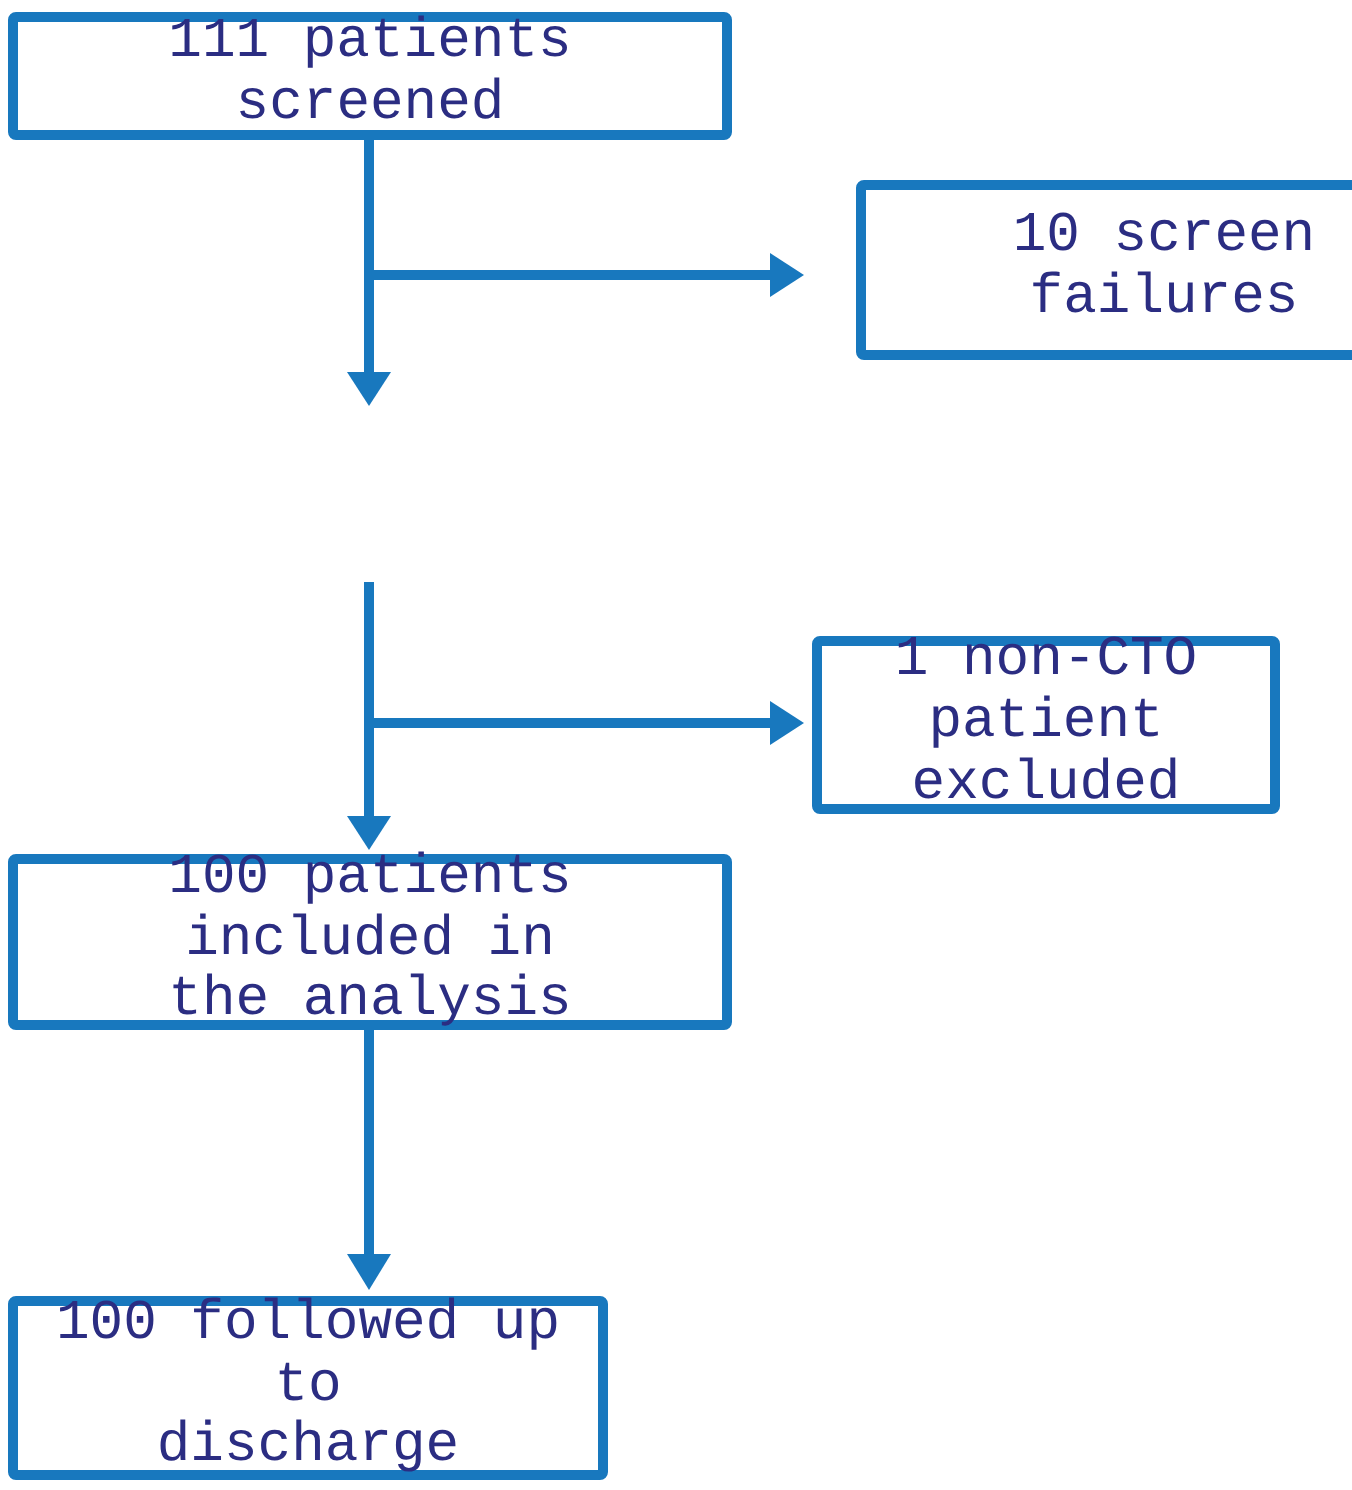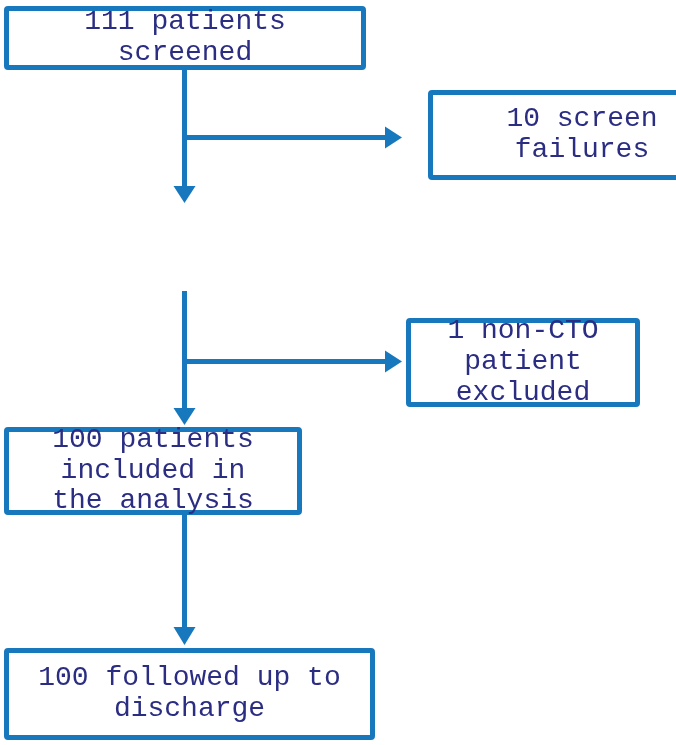--- a/index.html
+++ b/index.html
@@ -53,22 +53,22 @@
   }
   .connector-layer polygon {
     fill: var(--accent);
     stroke: none;
   }
   
   .pos-screened        { left: 4px;   top: 6px;   width: 362px; height: 64px; }
   .pos-screen-failures { left: 428px; top: 90px;  width: 292px; height: 90px; padding-left: 16px; }
   .pos-treated         { left: 4px;   top: 205px; width: 362px; height: 88px; }
   .pos-non-cto         { left: 406px; top: 318px; width: 234px; height: 89px; }
-  .pos-included        { left: 4px;   top: 427px; width: 298px; height: 88px; }
-  .pos-followed-up     { left: 4px;   top: 648px; width: 371px; height: 92px; }
+  .pos-included        { left: 4px;   top: 427px; width: 362px; height: 88px; }
+  .pos-followed-up     { left: 4px;   top: 648px; width: 300px; height: 92px; }
 </style>
 </head>
 <body>
 
 <div class="figure-canvas">
 
   <svg class="connector-layer" viewBox="0 0 676 745" xmlns="http://www.w3.org/2000/svg">
 
     <g>
       <line x1="184.5" y1="68" x2="184.5" y2="188"></line>

